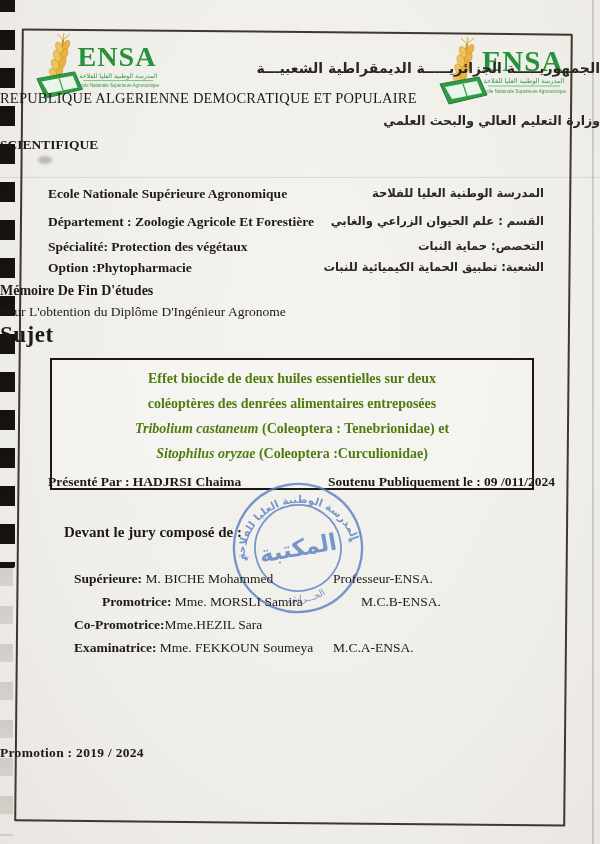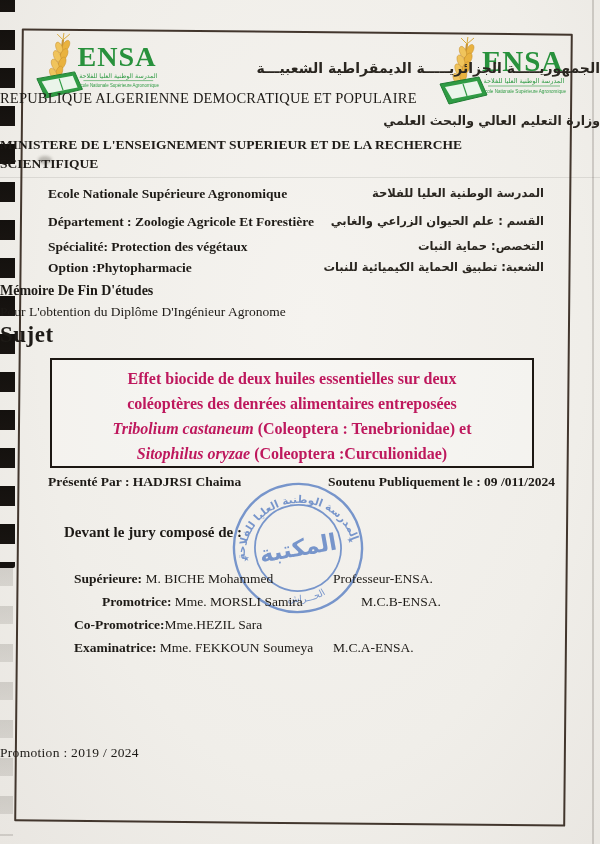--- a/index.html
+++ b/index.html
@@ -62,43 +62,43 @@
   .bi-row .arx { position:absolute; right:56px; font-size:11.5px; font-weight:bold; color:#2a2620; white-space:nowrap; }
   .row1 { top:186px; } .row2 { top:214px; } .row3 { top:239px;padding-left:40px; } .row4 { top:260px; }
 
   .memoire1 { top:283px; font-size:14px;   font-weight:bold; }
   .memoire2 { top:304px; font-size:13.5px; }
   .sujet    { top:322px; font-size:23px;   font-weight:bold; letter-spacing:0.5px; }
 
   .title-box {
     left:50px; top:358px; width:484px;
     border:2px solid #1c1712; background:rgba(255,255,255,0.25);
-    padding:6px 4px 0 4px; text-align:center;
-    font-weight:bold; font-size:16px; line-height:25px; color:#be185d;
+    padding:6px 4px 22px 4px; text-align:center;
+    font-weight:bold; font-size:14px; line-height:25px; color:#4d7c0f;
   }
   .title-box .it { font-style:italic; }
 
   .presente-row { top:474px; left:0; right:0; height:18px; }
   .presente-row .left  { position:absolute; left:48px;  font-size:13.5px; font-weight:bold; white-space:nowrap; }
   .presente-row .right { position:absolute; left:328px; font-size:13.5px; font-weight:bold; white-space:nowrap; }
 
   .jury-heading { left:64px; top:524px; font-size:15px; font-weight:bold; }
 
   .stamp {
     left:228px; top:478px; width:140px; height:140px;
     transform:rotate(-10deg); opacity:0.82; pointer-events:none;
   }
 
   .jury-row { left:0; right:0; height:20px; font-size:13.5px; }
   .jury-row .role { position:absolute; left:74px; font-weight:bold; white-space:nowrap; }
   .jury-row .name { font-weight:normal; }
   .jury-row .aff  { position:absolute; left:333px; font-weight:normal; white-space:nowrap; }
   .j1 { top:571px; } .j2 { top:594px;margin-left:28px; } .j3 { top:617px; } .j4 { top:640px; }
 
-  .promotion { top:745px; font-size:13.5px; font-weight:normal; letter-spacing:0.3px; }
+  .promotion { top:745px; font-size:13.5px; font-weight:bold; letter-spacing:0.3px; }
 </style>
 </head>
 <body>
 
 <div class="abs binding-solid"></div>
 <div class="abs binding-ghost"></div>
 <div class="abs page-edge-line"></div>
 <div class="abs crease"></div>
 <div class="abs smudge"></div>
 <div class="abs frame"></div>
@@ -152,21 +152,20 @@
     <text x="88" y="46" text-anchor="middle" font-size="6.5" fill="#2f9b44" font-family="'DejaVu Sans', sans-serif" direction="rtl">المدرسة الوطنية العليا للفلاحة</text>
     <line x1="52" y1="49" x2="124" y2="49" stroke="#2f9b44" stroke-width="0.6"></line>
     <text x="88" y="56" text-anchor="middle" font-size="4.6" fill="#2f9b44" font-family="'Liberation Sans', sans-serif">Ecole Nationale Supérieure Agronomique</text>
   </svg>
 </div>
 
 <div class="abs center republic-ar ar">الجمهوريـــــة الجزائريـــــة الديمقراطية الشعبيـــة</div>
 <div class="abs center republic-fr">REPUBLIQUE ALGERIENNE DEMOCRATIQUE ET POPULAIRE</div>
 <div class="abs center ministry-ar ar">وزارة التعليم العالي والبحث العلمي</div>
 <div class="abs center ministry-fr">
-  <div>MINISTERE DE L'ENSEIGNEMENT SUPERIEUR ET DE LA RECHERCHE</div>
   <div>SCIENTIFIQUE</div>
 </div>
 
 <div class="abs bi-row row1">
   <span class="fr">Ecole Nationale Supérieure Agronomique</span>
   <span class="arx ar">المدرسة الوطنية العليا للفلاحة</span>
 </div>
 <div class="abs bi-row row2">
   <span class="fr">Département : Zoologie Agricole Et Forestière</span>
   <span class="arx ar">القسم : علم الحيوان الزراعي والغابي</span>

